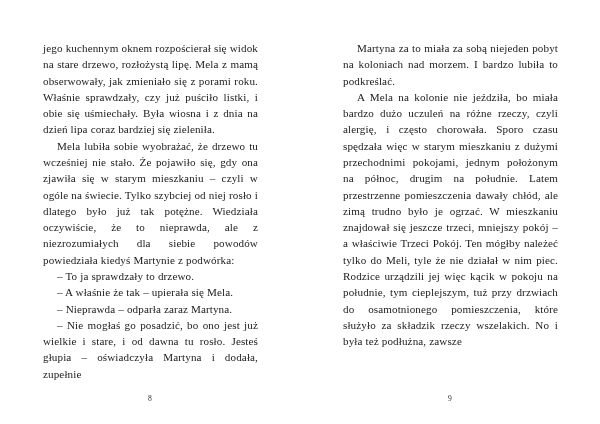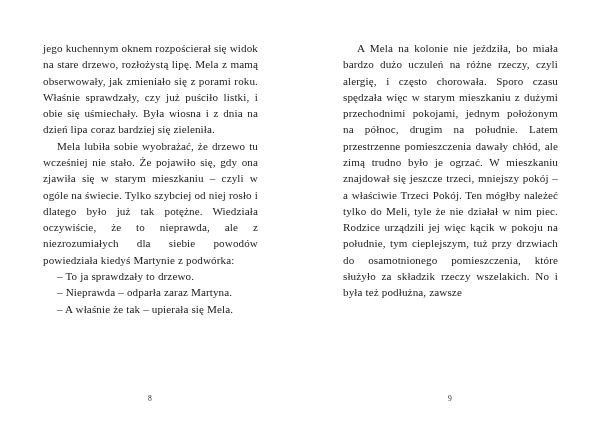--- a/index.html
+++ b/index.html
@@ -78,26 +78,28 @@
 </head>
 <body>
 
 <div class="spread">
 
   <div class="page page-left">
     <div class="text-block">
       <p class="noindent">jego kuchennym oknem rozpościerał się widok na stare drzewo, rozłożystą lipę. Mela z mamą obserwowały, jak zmieniało się z porami roku. Właśnie sprawdzały, czy już puściło listki, i obie się uśmiechały. Była wiosna i z dnia na dzień lipa coraz bardziej się zieleniła.</p>
       <p class="indent">Mela lubiła sobie wyobrażać, że drzewo tu wcześniej nie stało. Że pojawiło się, gdy ona zjawiła się w starym mieszkaniu – czyli w ogóle na świecie. Tylko szybciej od niej rosło i dlatego było już tak potężne. Wiedziała oczywiście, że to nieprawda, ale z niezrozumiałych dla siebie powodów powiedziała kiedyś Martynie z podwórka:</p>
       <p class="dialogue">– To ja sprawdzały to drzewo.</p>
+      <p class="dialogue">– A właśnie że tak – upierała się Mela.</p>
       <p class="dialogue">– Nieprawda – odparła zaraz Martyna.</p>
-      <p class="dialogue">– A właśnie że tak – upierała się Mela.</p>
+      <p class="dialogue">– Nie mogłaś go posadzić, bo ono jest już wielkie i stare, i od dawna tu rosło. Jesteś głupia – oświadczyła Martyna i dodała, zupełnie</p>
     </div>
     <div class="folio">8</div>
   </div>
 
   <div class="page page-right">
     <div class="text-block">
+      <p class="indent">Martyna za to miała za sobą niejeden pobyt na koloniach nad morzem. I bardzo lubiła to podkreślać.</p>
       <p class="indent">A Mela na kolonie nie jeździła, bo miała bardzo dużo uczuleń na różne rzeczy, czyli alergię, i często chorowała. Sporo czasu spędzała więc w starym mieszkaniu z dużymi przechodnimi pokojami, jednym położonym na północ, drugim na południe. Latem przestrzenne pomieszczenia dawały chłód, ale zimą trudno było je ogrzać. W mieszkaniu znajdował się jeszcze trzeci, mniejszy pokój – a właściwie Trzeci Pokój. Ten mógłby należeć tylko do Meli, tyle że nie działał w nim piec. Rodzice urządzili jej więc kącik w pokoju na południe, tym cieplejszym, tuż przy drzwiach do osamotnionego pomieszczenia, które służyło za składzik rzeczy wszelakich. No i była też podłużna, zawsze</p>
     </div>
     <div class="folio">9</div>
   </div>
 
 </div>
 
 </body></html>

